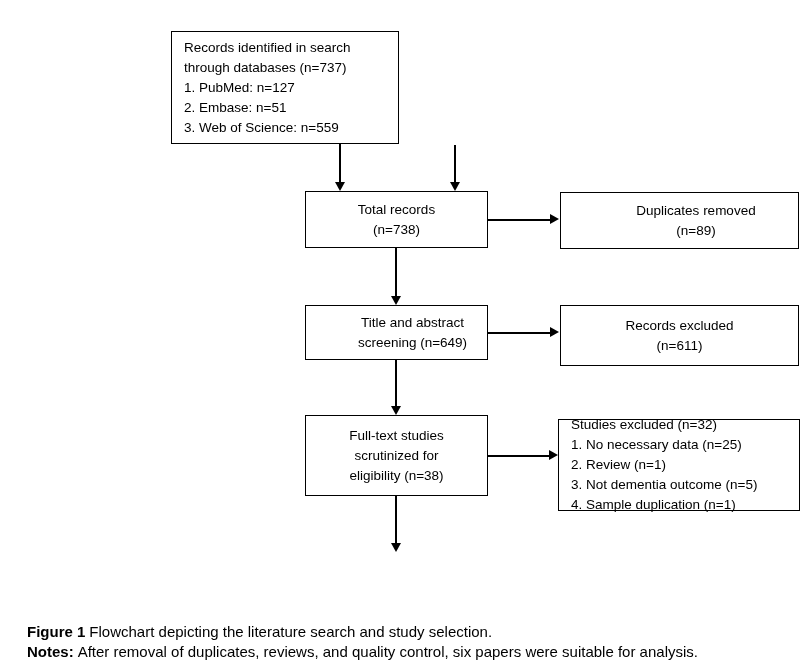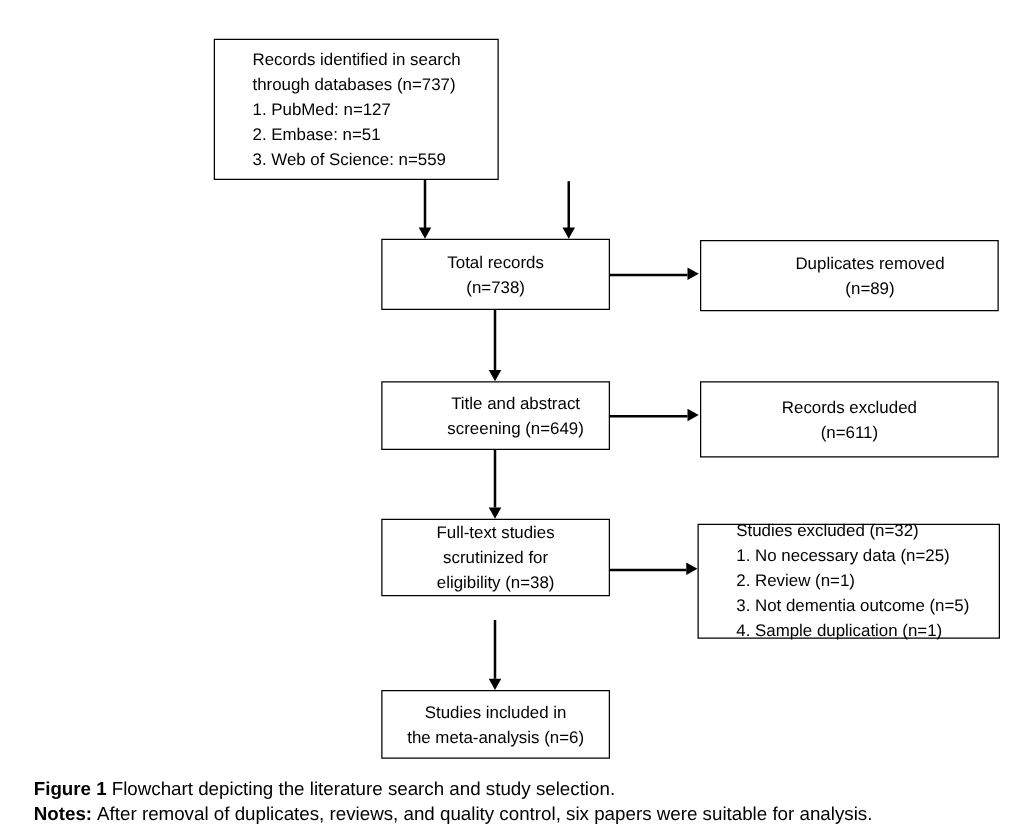--- a/index.html
+++ b/index.html
@@ -26,21 +26,21 @@
     justify-content: center;
     text-align: center;
     font-size: 13.5px;
     line-height: 20px;
     white-space: pre-line;
     color: #000000;
   }
   .box.align-left {
     justify-content: flex-start;
     text-align: left;
-    padding-left: 30px;
+    padding-left: 12px;
     padding-right: 4px;
   }
   .vline {
     position: absolute;
     width: 1.5px;
     background: #000000;
   }
   .hline {
     position: absolute;
     height: 1.5px;
@@ -75,21 +75,21 @@
     margin-right: 4px;
   }
 
   
   #box-records-identified { left: 171px; top: 31px;  width: 228px; height: 113px; }
   #box-additional-records { left: 408px; top: 31px;  width: 183px; height: 114px; }
   #box-total-records      { left: 305px; top: 191px; width: 183px; height: 57px; }
   #box-duplicates-removed { left: 560px; top: 192px; width: 239px; height: 57px; padding-left: 33px; }
   #box-title-abstract     { left: 305px; top: 305px; width: 183px; height: 55px; padding-left: 32px; }
   #box-records-excluded   { left: 560px; top: 305px; width: 239px; height: 61px; }
-  #box-full-text          { left: 305px; top: 415px; width: 183px; height: 62px; }
+  #box-full-text          { left: 305px; top: 415px; width: 183px; height: 81px; }
   #box-studies-excluded   { left: 558px; top: 419px; width: 242px; height: 92px; }
   #box-studies-included   { left: 305px; top: 552px; width: 183px; height: 55px; }
 </style>
 </head>
 <body>
 
 <div class="canvas">
 
   <div class="box align-left" id="box-records-identified">Records identified in search
 through databases (n=737)
@@ -113,22 +113,20 @@
   <div class="box" id="box-full-text">Full-text studies
 scrutinized for
 eligibility (n=38)</div>
 
   <div class="box align-left" id="box-studies-excluded">Studies excluded (n=32)
 1. No necessary data (n=25)
 2. Review (n=1)
 3. Not dementia outcome (n=5)
 4. Sample duplication (n=1)</div>
 
-  <div class="box" id="box-studies-included">Studies included in
-the meta-analysis (n=6)</div>
 
   <div class="vline" style="left:339.25px; top:144px; height:39px;"></div>
   <div class="arrow-down" style="left:334.5px; top:182px;"></div>
 
   <div class="vline" style="left:454.25px; top:145px; height:38px;"></div>
   <div class="arrow-down" style="left:449.5px; top:182px;"></div>
 
   <div class="hline" style="left:488px; top:219px; width:62px;"></div>
   <div class="arrow-right" style="left:550px; top:214.25px;"></div>
 

